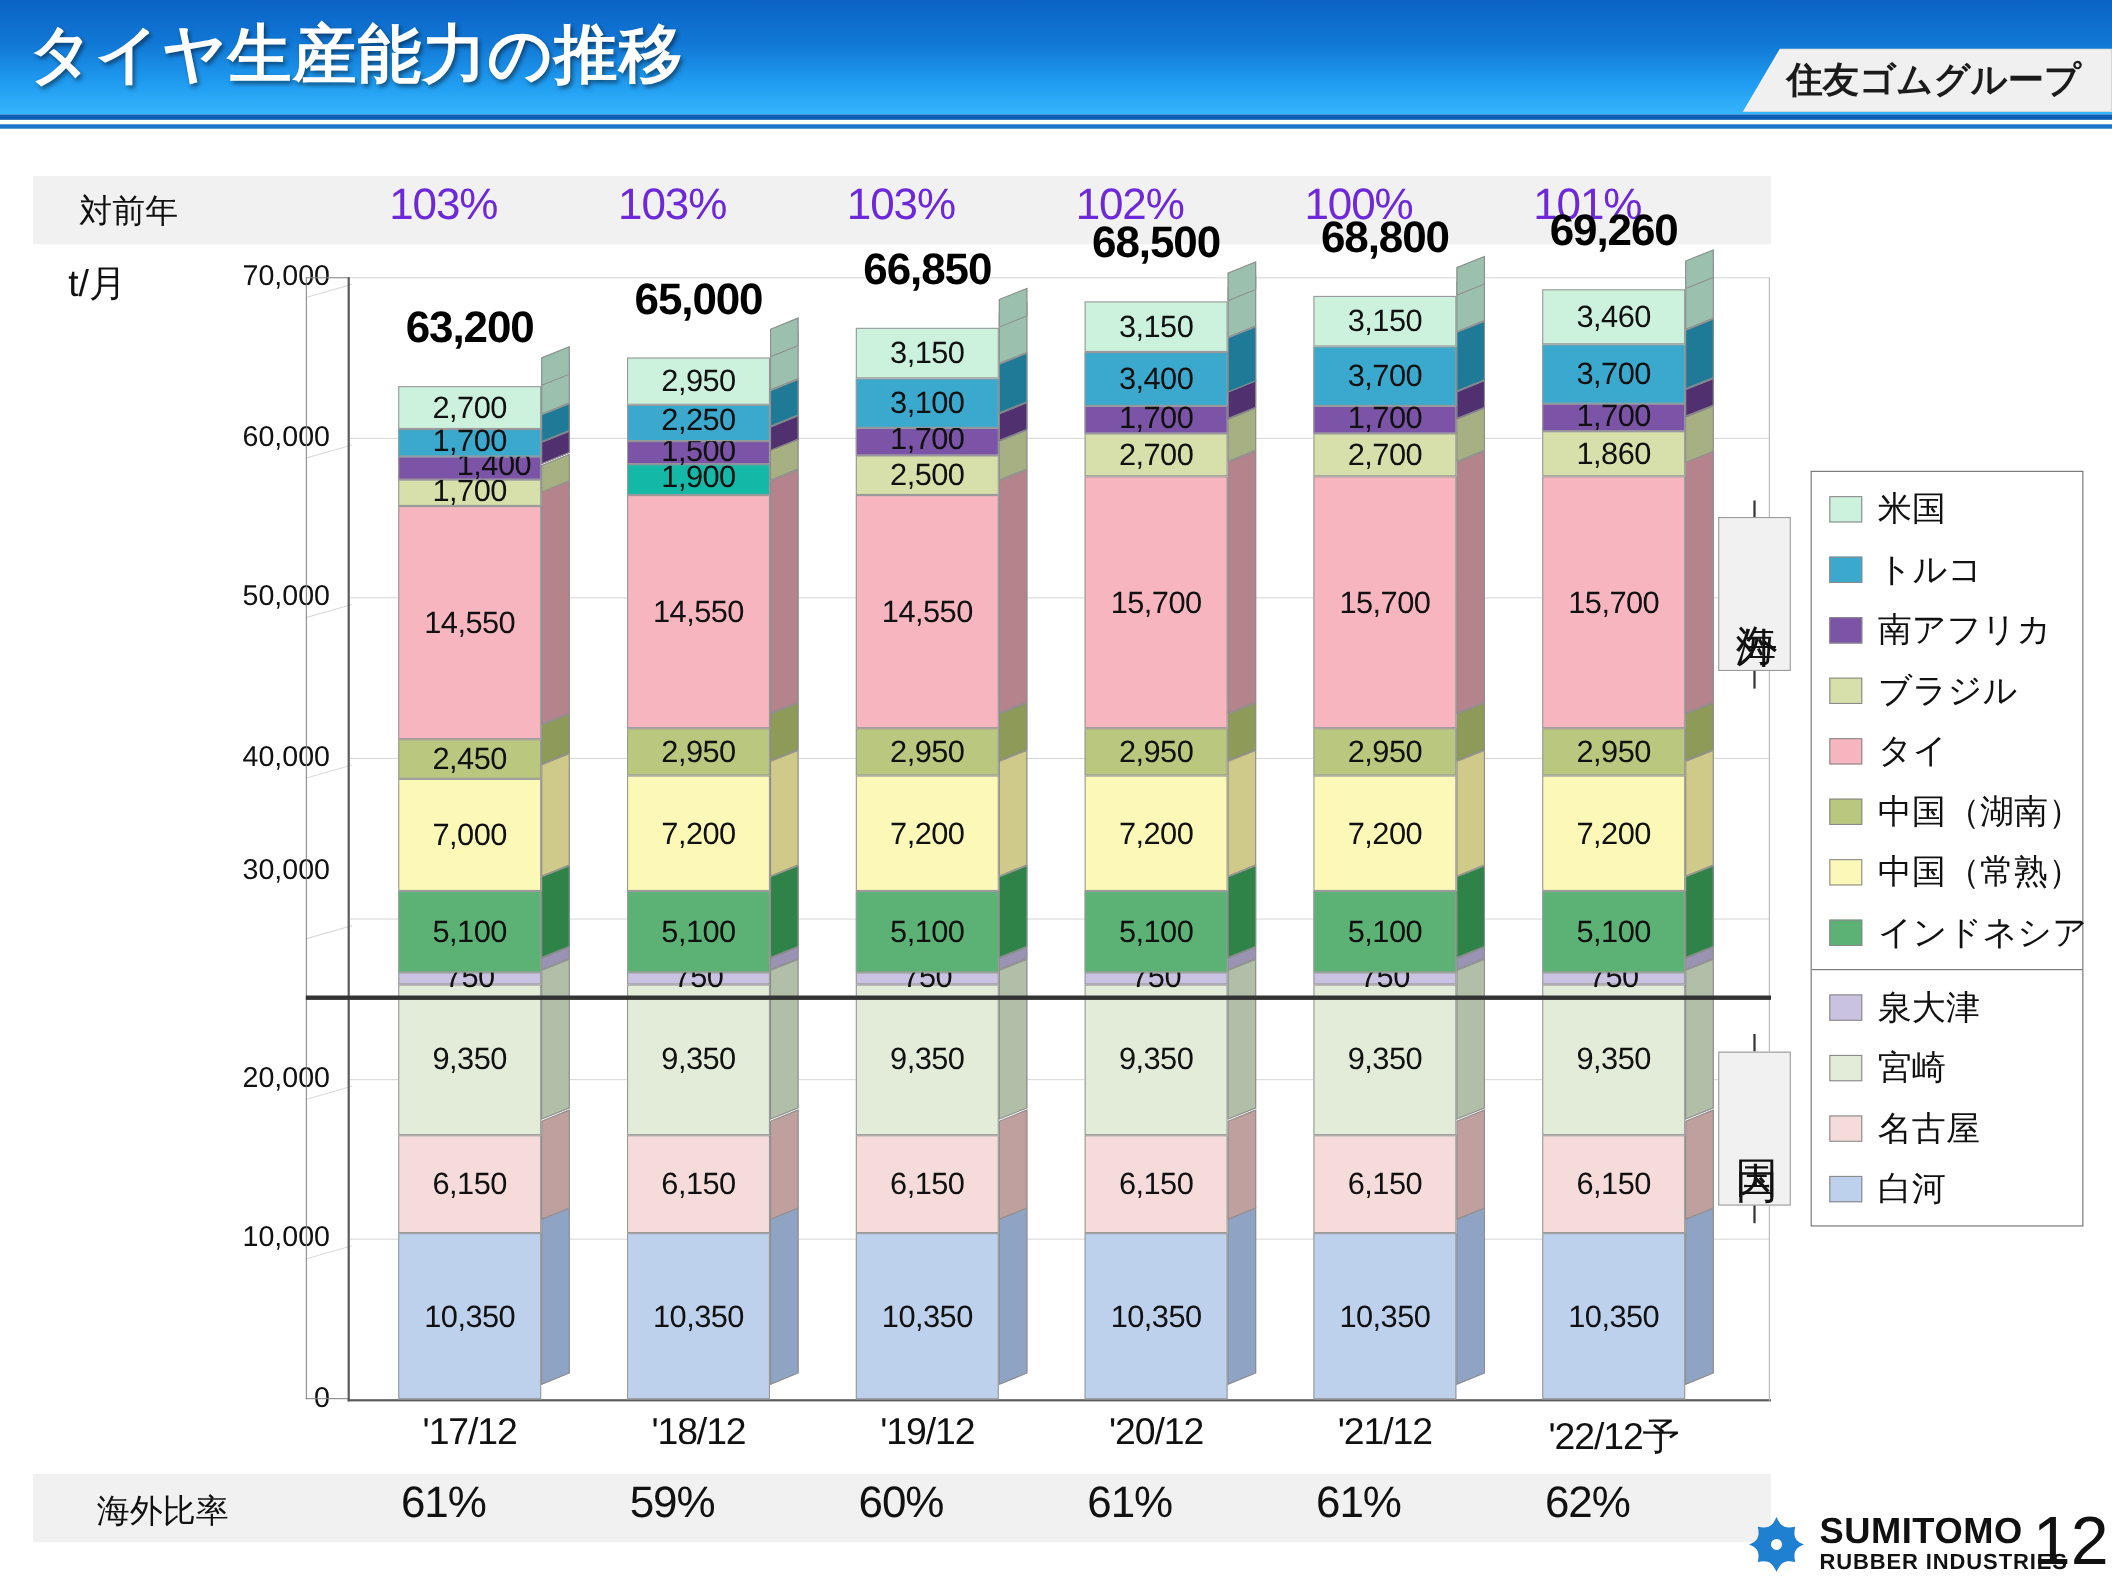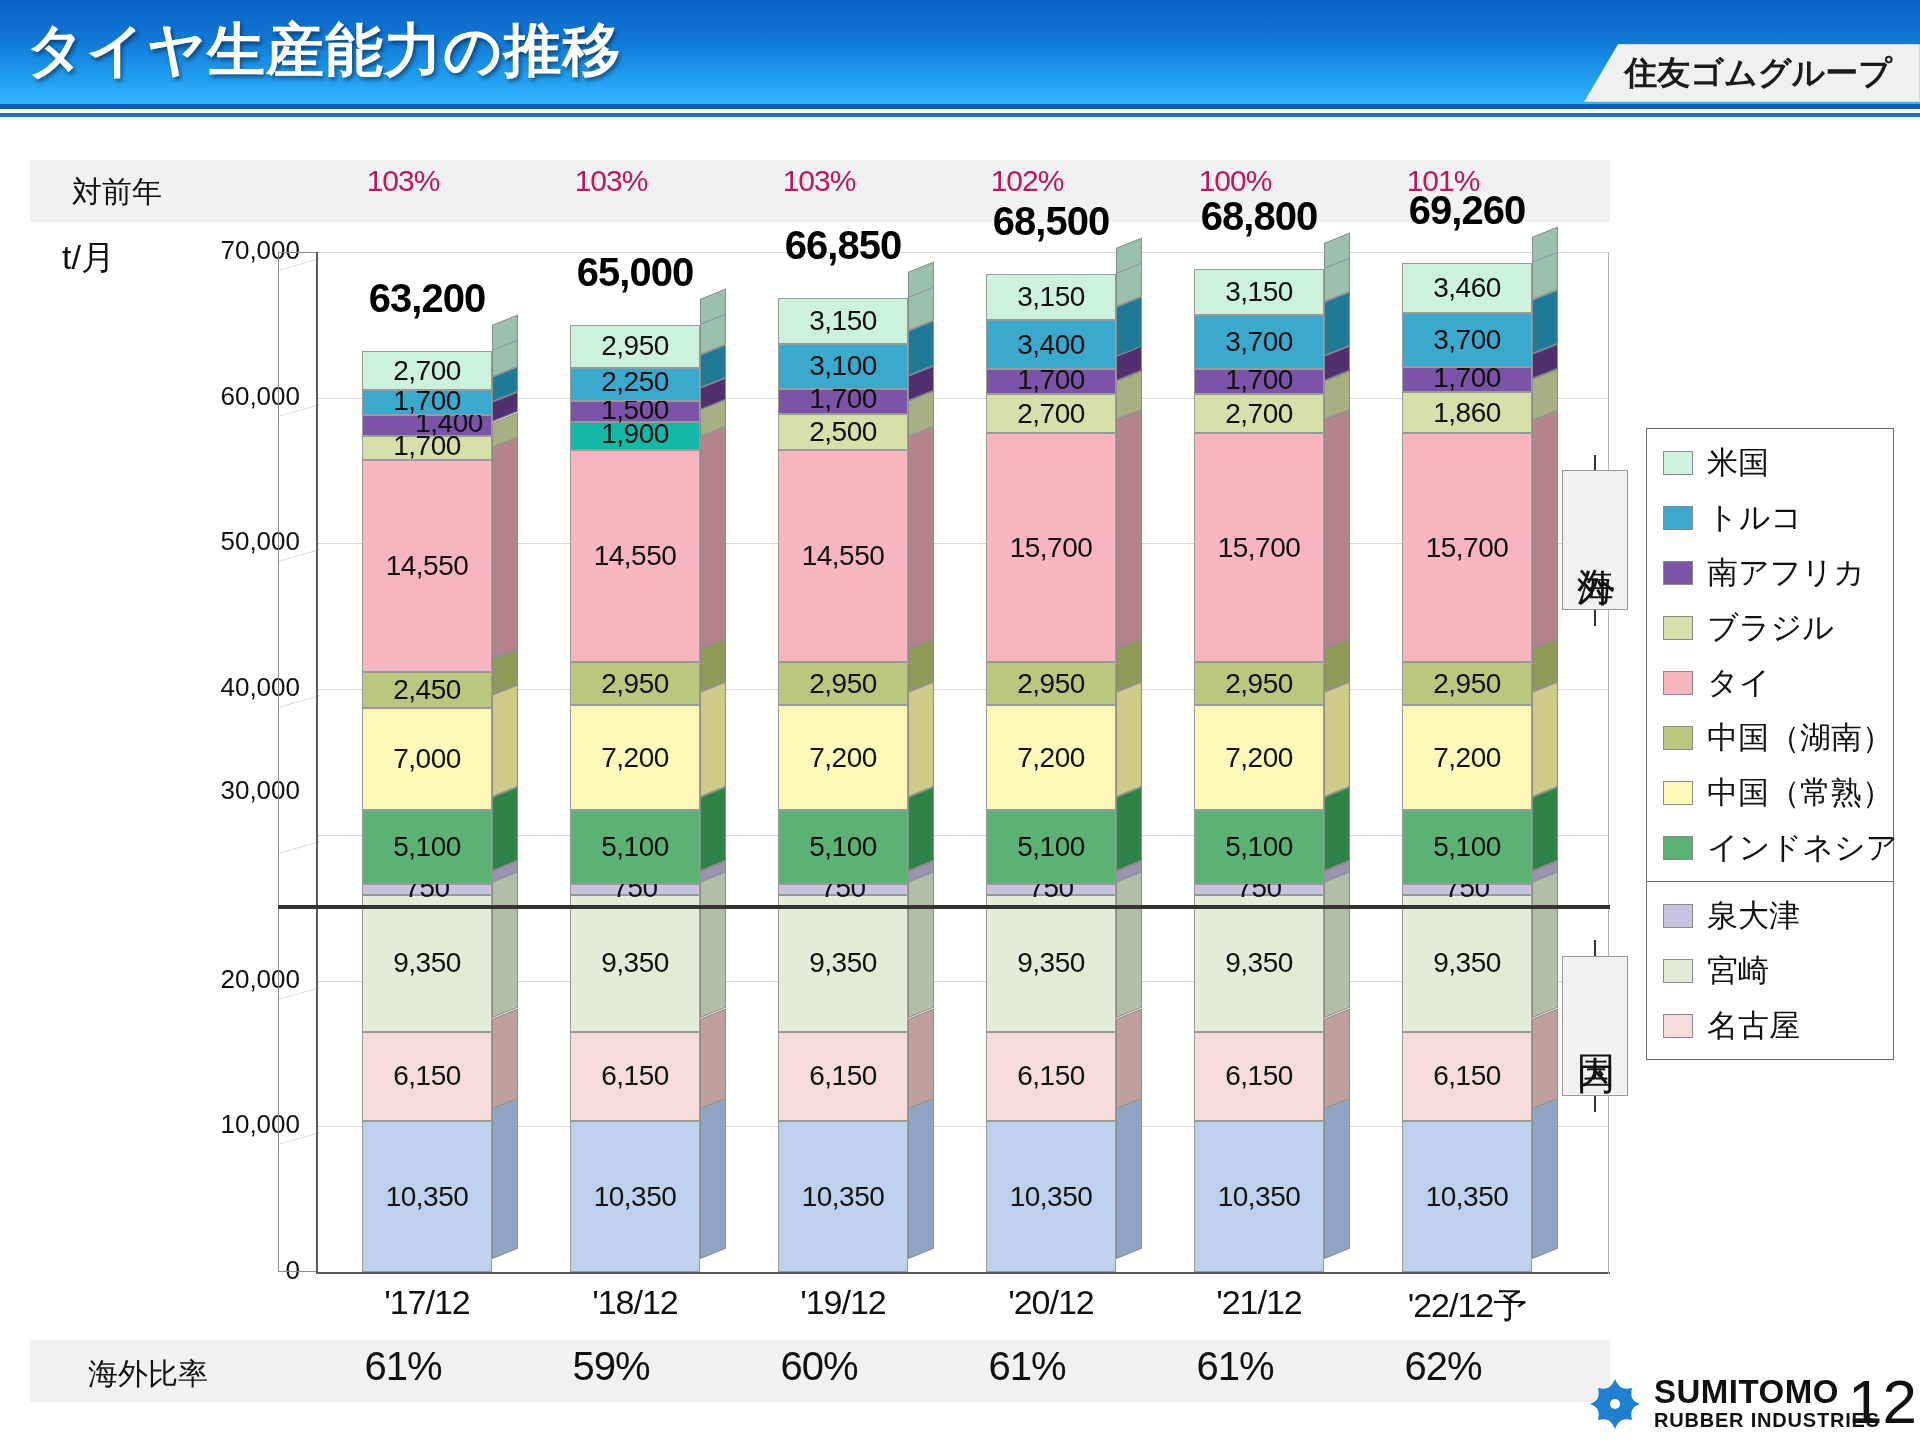--- a/index.html
+++ b/index.html
@@ -43,21 +43,21 @@
   
   .toprow {
     position: absolute; left: 30px; top: 160px; width: 1580px; height: 62px;
     background: #f1f1f1;
   }
   .toprow-label {
     position: absolute; left: 42px; top: 12px; font-size: 30px; color:#111;
   }
   .toprow-cell {
     position: absolute; top: 4px; width: 170px; text-align:center;
-    font-size: 30px; color:#be185d; letter-spacing:-1px;
+    font-size: 40px; color:#6d28d9; letter-spacing:-1px;
   }
 
   
   .botrow {
     position: absolute; left: 30px; top: 1340px; width: 1580px; height: 62px;
     background: #f1f1f1;
   }
   .botrow-label {
     position: absolute; left: 58px; top: 14px; font-size: 30px; color:#111;
   }
@@ -581,20 +581,24 @@
           <div class="legend-text">泉大津</div>
         </div>
         <div class="legend-item">
           <div class="legend-swatch" style="background: rgb(226, 236, 217);"></div>
           <div class="legend-text">宮崎</div>
         </div>
         <div class="legend-item">
           <div class="legend-swatch" style="background: rgb(245, 220, 219);"></div>
           <div class="legend-text">名古屋</div>
         </div>
+        <div class="legend-item">
+          <div class="legend-swatch" style="background: rgb(189, 208, 236);"></div>
+          <div class="legend-text">白河</div>
+        </div>
       </div>
   </div>
 
   <div class="botrow">
     <div class="botrow-label">海外比率</div>
     <div id="botrow-cells">
         <div class="botrow-cell" style="left: 288px;">61%</div>
         <div class="botrow-cell" style="left: 496px;">59%</div>
         <div class="botrow-cell" style="left: 704px;">60%</div>
         <div class="botrow-cell" style="left: 912px;">61%</div>

